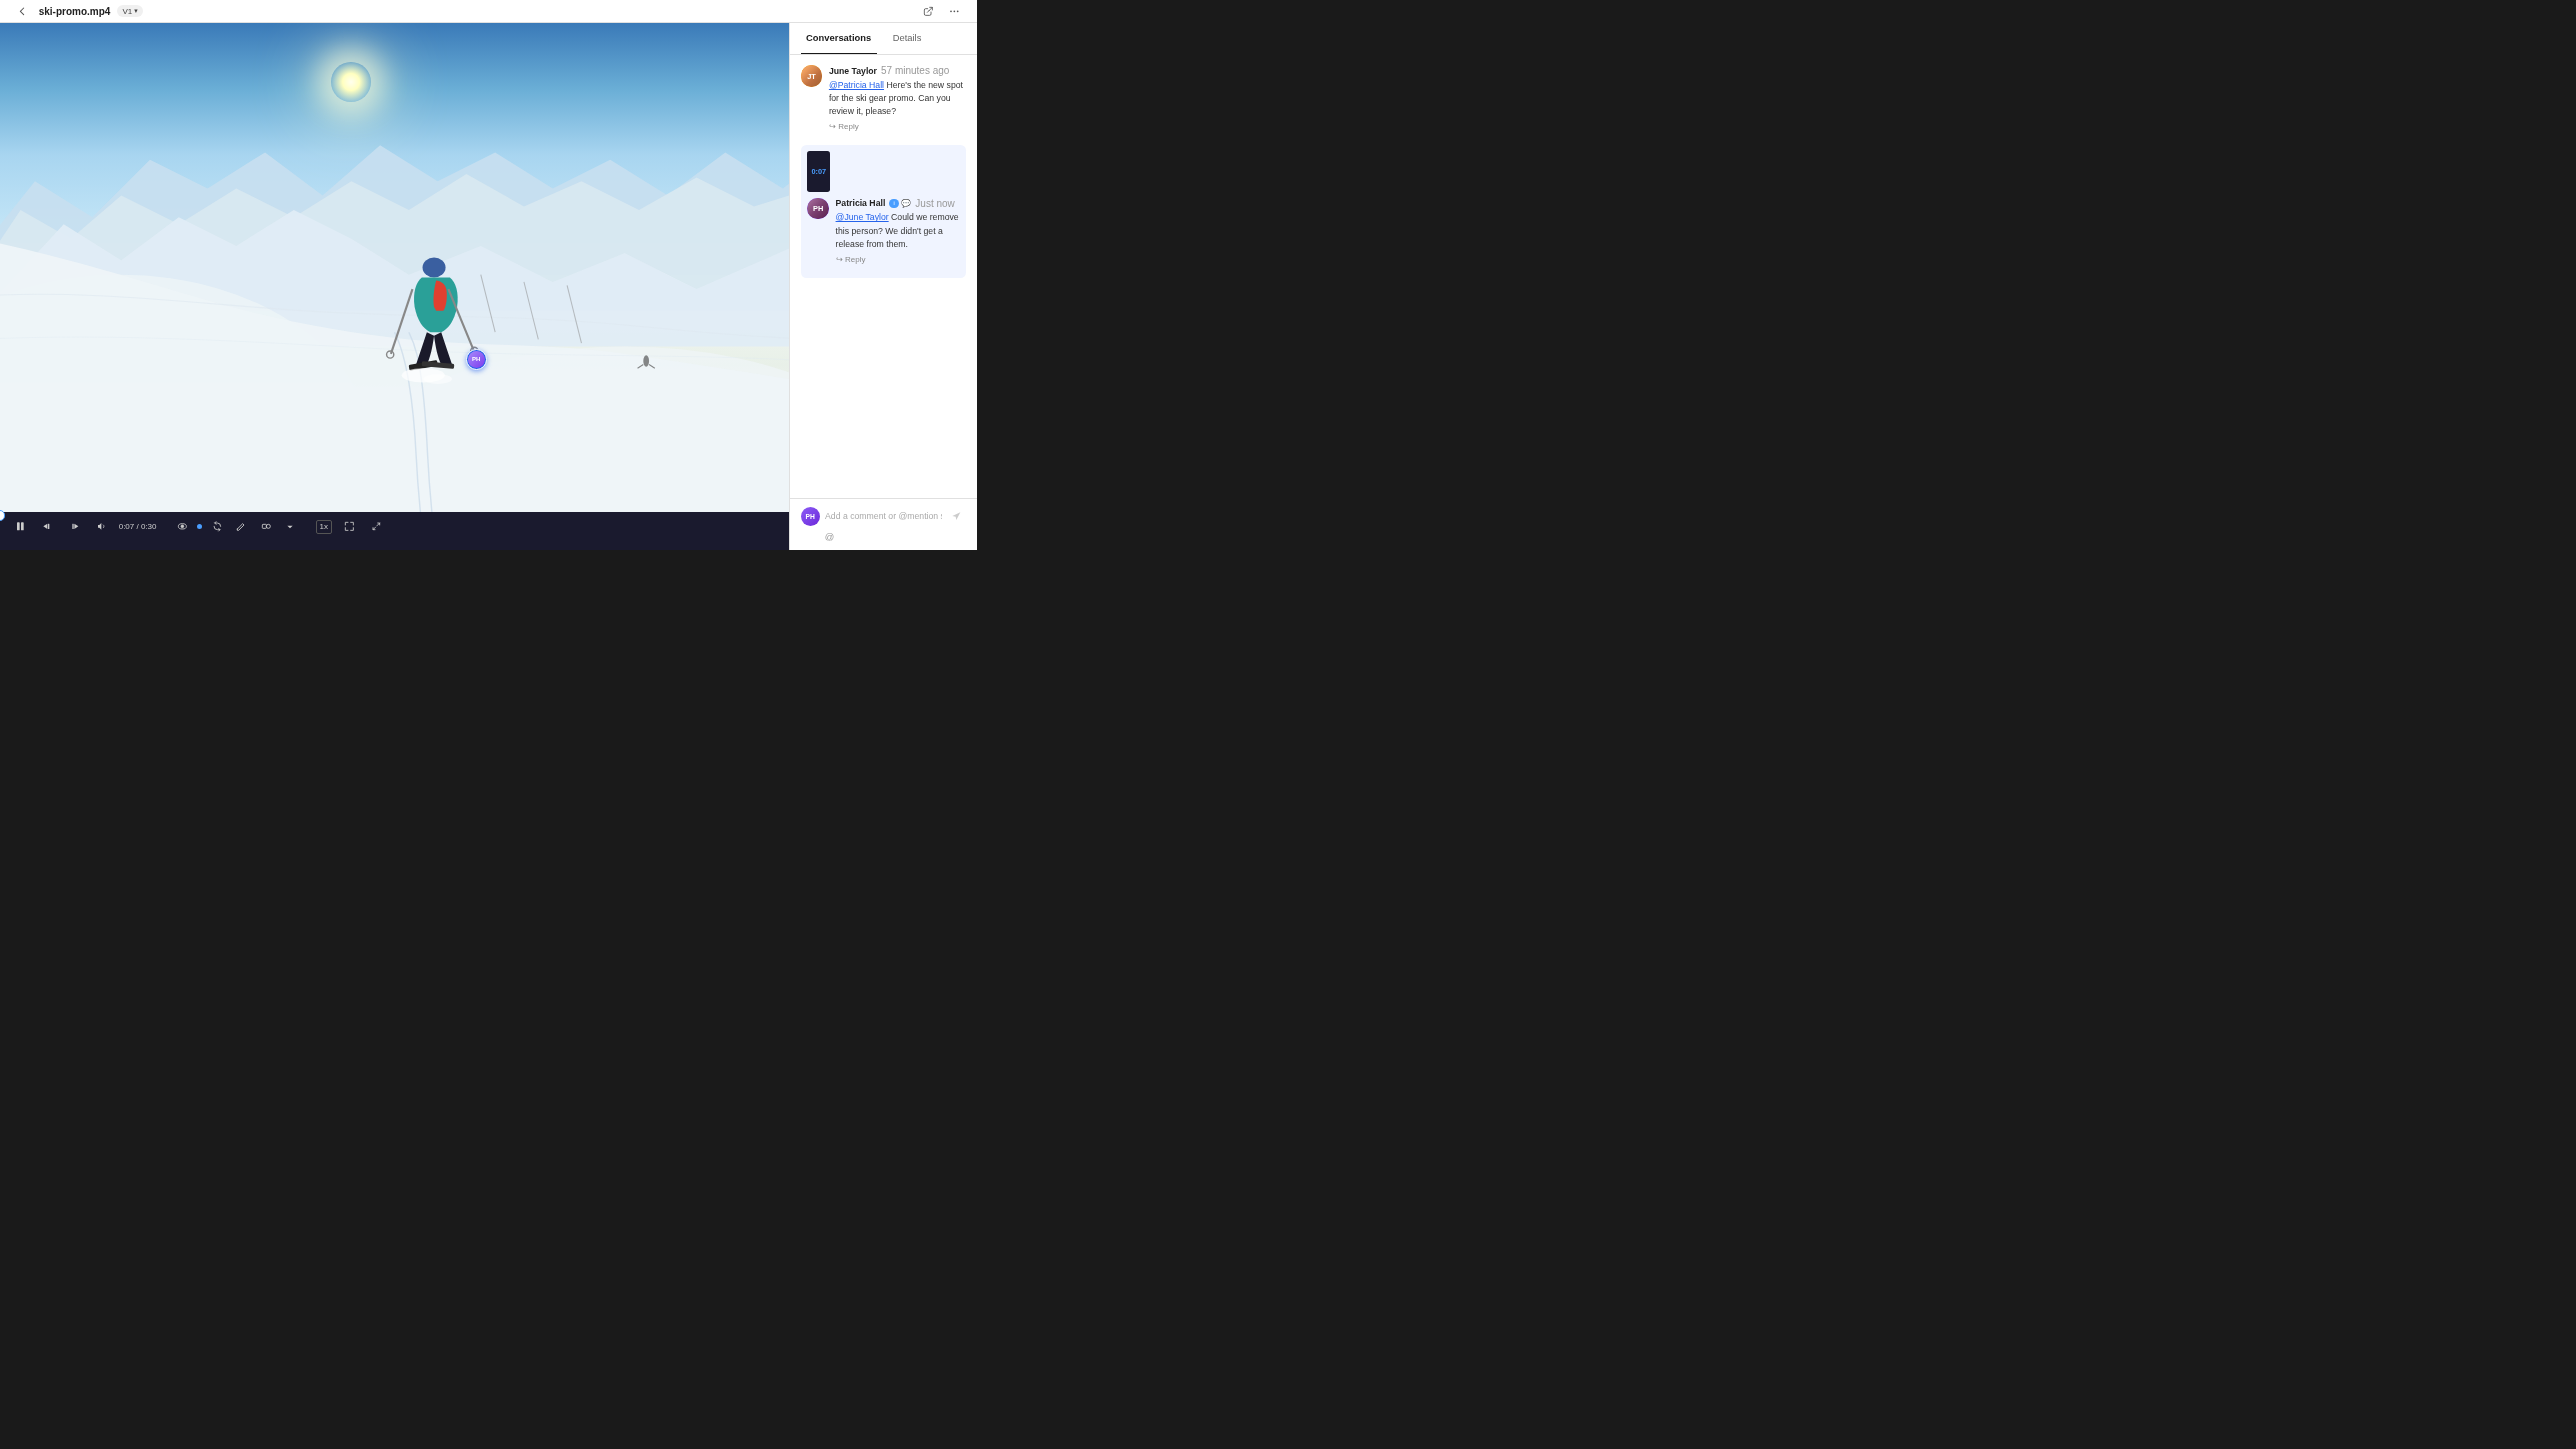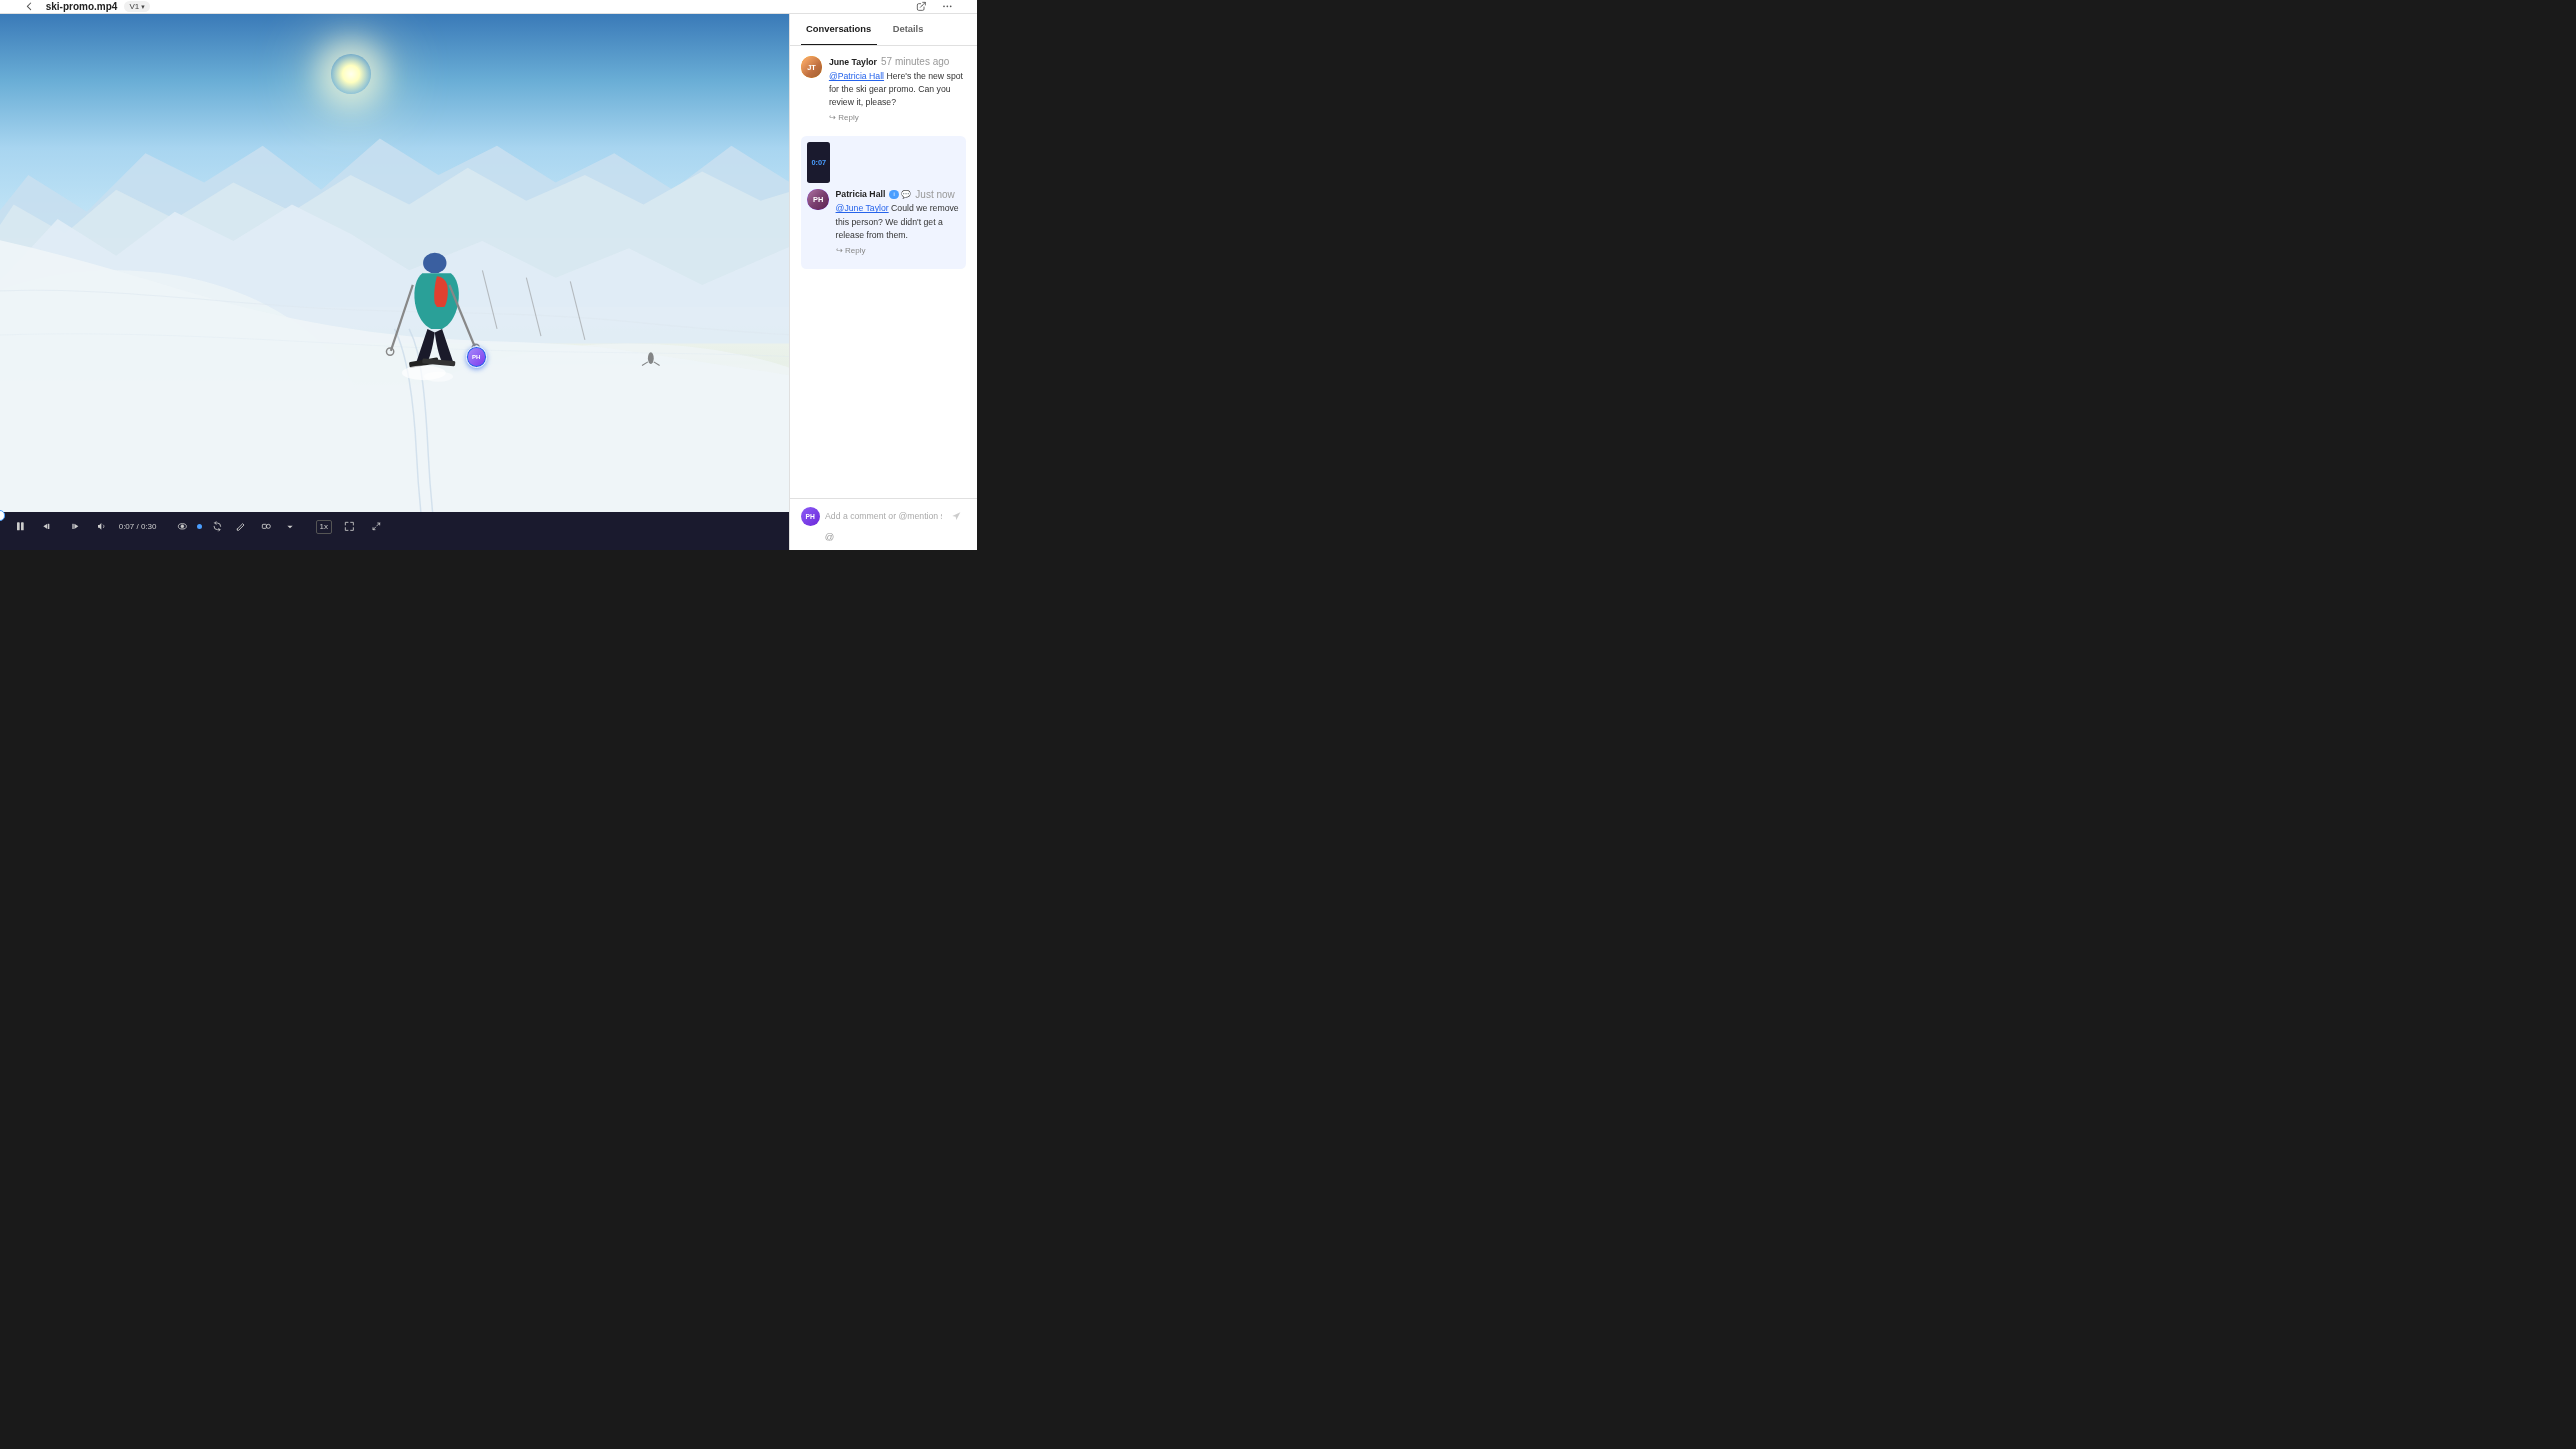--- a/index.html
+++ b/index.html
@@ -12,22 +12,22 @@
       display: flex;
       flex-direction: column;
     }
 
     
     .top-bar {
       display: flex;
       align-items: center;
       justify-content: space-between;
       background: #fff;
-      height: 14px;
-      padding: 0 20px;
+      height: 23px;
+      padding: 0 13px;
       border-bottom: 0.7px solid #e0e0e0;
       flex-shrink: 0;
     }
     .top-bar-left {
       display: flex;
       align-items: center;
       gap: 6.7px;
     }
     .back-btn {
       width: 19px; height: 19px;
@@ -237,21 +237,20 @@
       border-bottom: 0.7px solid #e0e0e0;
       padding: 0 10.7px;
     }
     .right-tab {
       padding: 9.4px 5.4px;
       font-size: 9.4px;
       cursor: pointer;
       color: #666;
       border-bottom: 1.3px solid transparent;
       margin-right: 10.7px;
-      font-weight: bold;
     }
     .right-tab.active {
       color: #1a1a1a;
       font-weight: 600;
       border-bottom-color: #1a1a1a;
     }
 
     .conversations-area {
       flex: 1;
       overflow-y: auto;

